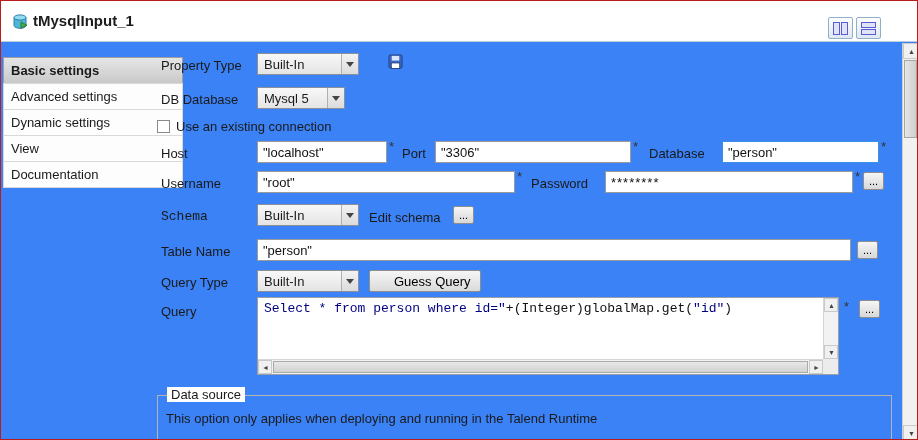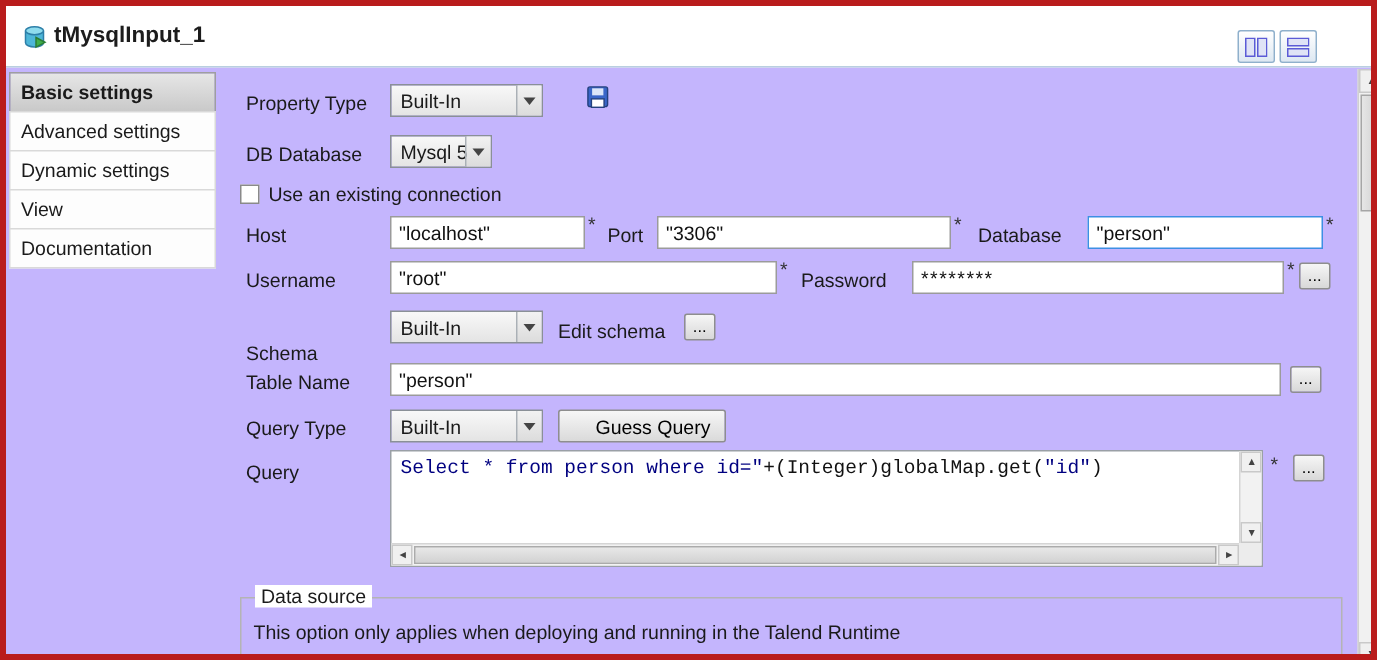--- a/index.html
+++ b/index.html
@@ -1,31 +1,31 @@
 <!DOCTYPE html>
 <html style="--focus-border: #3d8fe4; --sql-text: #000080;"><head>
 <meta charset="utf-8">
 <style>
   * { margin:0; padding:0; box-sizing:border-box; }
   html,body { background:#e8e8e8; }
   body { font-family:"Liberation Sans", sans-serif; font-size:13px; color:#1a1a1a; }
-  .panel { position:relative; width:918px; height:440px; background:#c4b5fd;
-           border:4px solid #b91c1c; overflow:hidden; }
+  .panel { position:relative; width:918px; height:440px; background:#3b82f6;
+           border:1px solid #b91c1c; overflow:hidden; }
 
   
   .header { position:absolute; left:0; top:0; width:100%; height:41px;
             background:#ffffff; border-bottom:1px solid #b9cfe0; }
   .comp-icon { position:absolute; left:10px; top:12px; width:18px; height:18px; }
   .title { position:absolute; left:32px; top:11px; font-size:15px; font-weight:bold; color:#1c1c1c; }
   .hbtn { position:absolute; top:16px; width:25px; height:22px; background:linear-gradient(#ffffff,#dde8f2);
           border:1px solid #8fb0cc; border-radius:2px; cursor:pointer; padding:2px 0; }
   .hbtn svg { display:block; margin:0 auto; }
 
   
-  .sidebar { position:absolute; left:2px; top:45px; width:138px; }
+  .sidebar { position:absolute; left:2px; top:57px; width:180px; }
   .side-item { height:27px; line-height:25px; padding-left:7px; background:#fdfdfd;
                border:1px solid #d9d9d9; margin-top:-1px; cursor:pointer; }
   .side-item.selected { background:linear-gradient(#e6e6e6,#c9c9c9); font-weight:bold; border-color:#9f9f9f; }
 
   
   .lbl { position:absolute; white-space:nowrap; }
   .inp { position:absolute; height:22px; border:1px solid #9b9b9b; background:#fff;
          font-family:"Liberation Sans", sans-serif; font-size:13px; padding:0 5px; color:#111; }
   .inp.focused { border:1px solid var(--focus-border,#3d8fe4); }
   .inp.pwd { letter-spacing:1px; }
@@ -124,21 +124,21 @@
   </div>
   <span class="lbl" style="left:387px; top:53px;">
     <svg width="15" height="15" viewBox="0 0 16 16">
       <rect x="1" y="1" width="14" height="14" rx="1.5" fill="#3a66c8" stroke="#24417e"></rect>
       <rect x="4" y="2" width="8" height="5" fill="#dce6f8"></rect>
       <rect x="3.5" y="9.5" width="9" height="6" fill="#ffffff" stroke="#24417e"></rect>
     </svg>
   </span>
 
   <span class="lbl" style="left:160px; top:91px;">DB Database</span>
-  <div class="dd" style="left:256px; top:86px; width:68px;">
+  <div class="dd" style="left:256px; top:86px; width:88px;">
     <span class="dd-text">Mysql 5</span>
     <span class="dd-arrow"></span>
   </div>
 
   <span class="cb" style="left:156px; top:119px;"></span>
   <span class="lbl" style="left:175px; top:118px;">Use an existing connection</span>
 
   <span class="lbl" style="left:160px; top:145px;">Host</span>
   <input class="inp" style="left: 256px; top: 140px; width: 130px;" readonly="" value="&quot;localhost&quot;">
   <span class="star" style="left:388px; top:138px;">*</span>
@@ -150,21 +150,21 @@
   <span class="star" style="left:880px; top:138px;">*</span>
 
   <span class="lbl" style="left:160px; top:175px;">Username</span>
   <input class="inp" style="left: 256px; top: 170px; width: 258px;" readonly="" value="&quot;root&quot;">
   <span class="star" style="left:516px; top:168px;">*</span>
   <span class="lbl" style="left:530px; top:175px;">Password</span>
   <input class="inp pwd" style="left: 604px; top: 170px; width: 248px;" readonly="" value="********">
   <span class="star" style="left:854px; top:168px;">*</span>
   <button class="mini-btn" style="left:862px; top:171px;">...</button>
 
-  <span class="lbl" style="left:160px; top:224px;">Schema</span>
+  <span class="lbl" style="left:160px; top:208px;font-family:Liberation Mono, monospace;">Schema</span>
   <div class="dd" style="left:256px; top:203px; width:102px;">
     <span class="dd-text">Built-In</span>
     <span class="dd-arrow"></span>
   </div>
   <span class="lbl" style="left:368px; top:209px;">Edit schema</span>
   <button class="mini-btn" style="left:452px; top:205px;">...</button>
 
   <span class="lbl" style="left:160px; top:243px;text-align:right;">Table Name</span>
   <input class="inp" style="left: 256px; top: 238px; width: 594px;" readonly="" value="&quot;person&quot;">
   <button class="mini-btn" style="left:856px; top:240px;">...</button>

